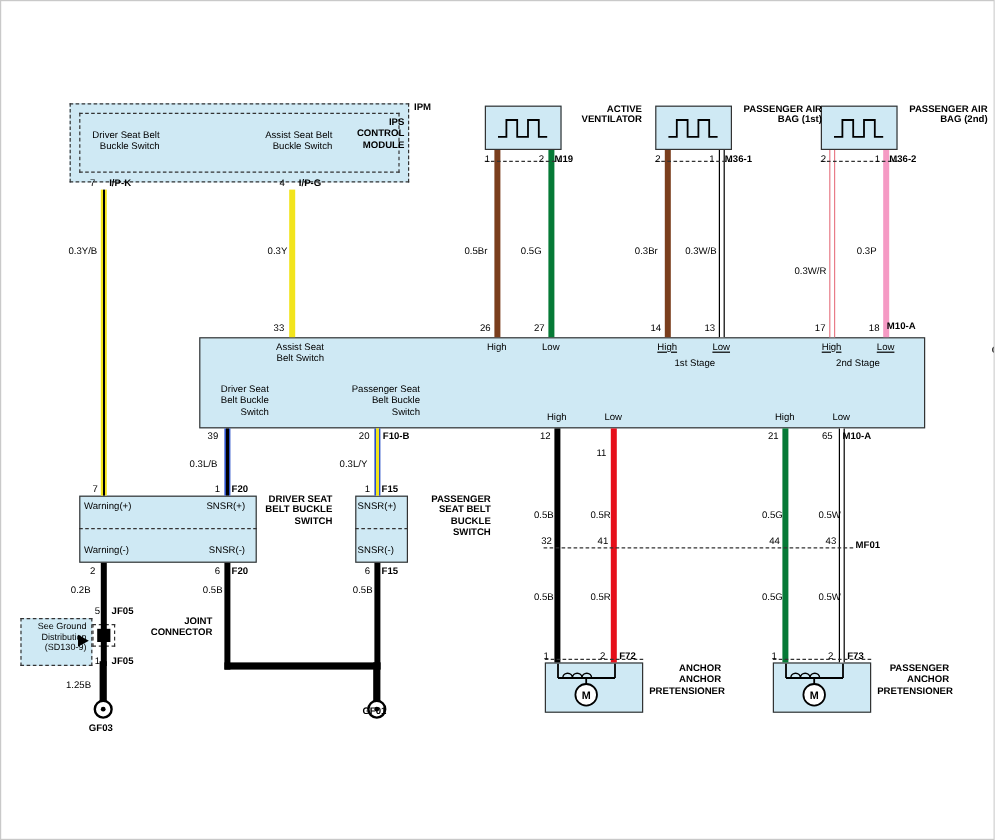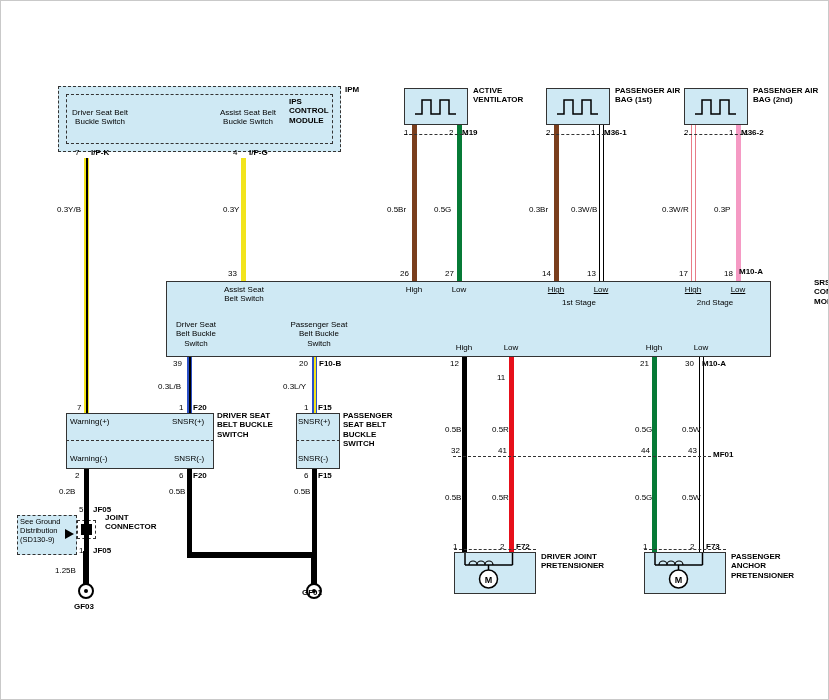--- a/index.html
+++ b/index.html
@@ -1,21 +1,21 @@
 <!DOCTYPE html>
 <html><head>
 <meta charset="utf-8">
 <style>
   html,body{margin:0;padding:0;background:#fff;}
   .canvas{position:relative;width:829px;height:700px;background:#fff;overflow:hidden;
           font-family:"Liberation Sans",sans-serif;color:#000;box-sizing:border-box;border:1px solid #c9c9c9;}
   .t{position:absolute;font-size:8px;line-height:1.18;white-space:nowrap;z-index:6;}
   .b{font-weight:bold;}
   .c{text-align:center;}
-  .w{white-space:normal;}
+  .w{white-space:normal;text-align:right;}
   .ul{text-decoration:underline;}
   .box{position:absolute;background:#cfe9f4;border:1px solid #333;box-sizing:border-box;z-index:1;}
   .dashed{border-style:dashed;}
   .nofill{background:transparent;}
   .wire{position:absolute;width:5px;z-index:2;}
   .wy{background:#f2e41c;}
   .wyb{background:linear-gradient(to right,#f2e41c 0 30%,#000 30% 70%,#f2e41c 70% 100%);}
   .wbr{background:#7a3e1d;}
   .wg{background:#067a36;}
   .wwb{background:#fff;border-left:1.5px solid #000;border-right:1.5px solid #000;box-sizing:border-box;}
@@ -90,21 +90,21 @@
         <path d="M10 25 H17 V11 H26 V25 H35 V11 H44 V25 H51" fill="none" stroke="#000" stroke-width="1.5"></path>
       </svg>
   </div>
   <div class="dashline" style="left:683px;top:133px;width:64px"></div>
   <div class="t b w" style="left:752px;top:85px;width:70px">PASSENGER AIR BAG (2nd)</div>
   <div class="t" style="left:683px;top:127px">2</div>
   <div class="t" style="left:728px;top:127px">1</div>
   <div class="t b" style="left:740px;top:127px">M36-2</div>
   <div class="wire wwr" style="left:690px;top:124px;height:156px"></div>
   <div class="wire wp" style="left:735px;top:124px;height:156px"></div>
-  <div class="t" style="left:661px;top:204px">0.3W/R</div>
+  <div class="t" style="left:661px;top:220px">0.3W/R</div>
   <div class="t" style="left:713px;top:204px">0.3P</div>
 
   <div class="t" style="left:227px;top:268px">33</div>
   <div class="t" style="left:399px;top:268px">26</div>
   <div class="t" style="left:444px;top:268px">27</div>
   <div class="t" style="left:541px;top:268px">14</div>
   <div class="t" style="left:586px;top:268px">13</div>
   <div class="t" style="left:678px;top:268px">17</div>
   <div class="t" style="left:723px;top:268px">18</div>
   <div class="t b" style="left:738px;top:266px">M10-A</div>
@@ -126,21 +126,21 @@
   <div class="t c" style="left:499px;top:342px;width:22px">Low</div>
   <div class="t c" style="left:642px;top:342px;width:22px">High</div>
   <div class="t c" style="left:689px;top:342px;width:22px">Low</div>
 
   <div class="t" style="left:172px;top:358px">39</div>
   <div class="t" style="left:298px;top:358px">20</div>
   <div class="t b" style="left:318px;top:358px">F10-B</div>
   <div class="t" style="left:449px;top:358px">12</div>
   <div class="t" style="left:496px;top:372px">11</div>
   <div class="t" style="left:639px;top:358px">21</div>
-  <div class="t" style="left:684px;top:358px">30</div>
+  <div class="t" style="left:684px;top:358px">65</div>
   <div class="t b" style="left:701px;top:358px">M10-A</div>
 
   <div class="wire wlb" style="left:186px;top:356px;height:56px"></div>
   <div class="wire wly" style="left:311px;top:356px;height:56px"></div>
   <div class="t" style="left:157px;top:381px">0.3L/B</div>
   <div class="t" style="left:282px;top:381px">0.3L/Y</div>
   <div class="t" style="left:178px;top:402px">1</div>
   <div class="t b" style="left:192px;top:402px">F20</div>
   <div class="t" style="left:303px;top:402px">1</div>
   <div class="t b" style="left:317px;top:402px">F15</div>
@@ -220,21 +220,21 @@
   <div class="t b" style="left:515px;top:541px">F72</div>
   <div class="dashline" style="left:453px;top:548px;width:82px"></div>
   <div class="box" style="left:453px;top:551px;width:82px;height:42px">
     <svg width="80" height="40" viewBox="0 0 80 40">
       <path d="M10 0 V12 M57.5 0 V12 M10 12 H57.5 M33.5 12 V17" fill="none" stroke="#000" stroke-width="1.5"></path>
       <path d="M14 12 a4 4 0 0 1 8 0 a4 4 0 0 1 8 0 a4 4 0 0 1 8 0" fill="none" stroke="#000" stroke-width="1.2"></path>
       <circle cx="33.5" cy="26" r="9" fill="#fff" stroke="#000" stroke-width="1.5"></circle>
       <text x="33.5" y="29.5" font-size="9" font-weight="bold" text-anchor="middle">M</text>
     </svg>
   </div>
-  <div class="t b w" style="left:540px;top:551px;width:60px">DRIVER JOINT PRETENSIONER</div>
+  <div class="t b w" style="left:540px;top:551px;width:60px">ANCHOR ANCHOR PRETENSIONER</div>
 
   <div class="t" style="left:642px;top:541px">1</div>
   <div class="t" style="left:689px;top:541px">2</div>
   <div class="t b" style="left:705px;top:541px">F73</div>
   <div class="dashline" style="left:643px;top:548px;width:82px"></div>
   <div class="box" style="left:643px;top:551px;width:82px;height:42px">
     <svg width="80" height="40" viewBox="0 0 80 40">
       <path d="M10 0 V12 M57.5 0 V12 M10 12 H57.5 M33.5 12 V17" fill="none" stroke="#000" stroke-width="1.5"></path>
       <path d="M14 12 a4 4 0 0 1 8 0 a4 4 0 0 1 8 0 a4 4 0 0 1 8 0" fill="none" stroke="#000" stroke-width="1.2"></path>
       <circle cx="33.5" cy="26" r="9" fill="#fff" stroke="#000" stroke-width="1.5"></circle>

